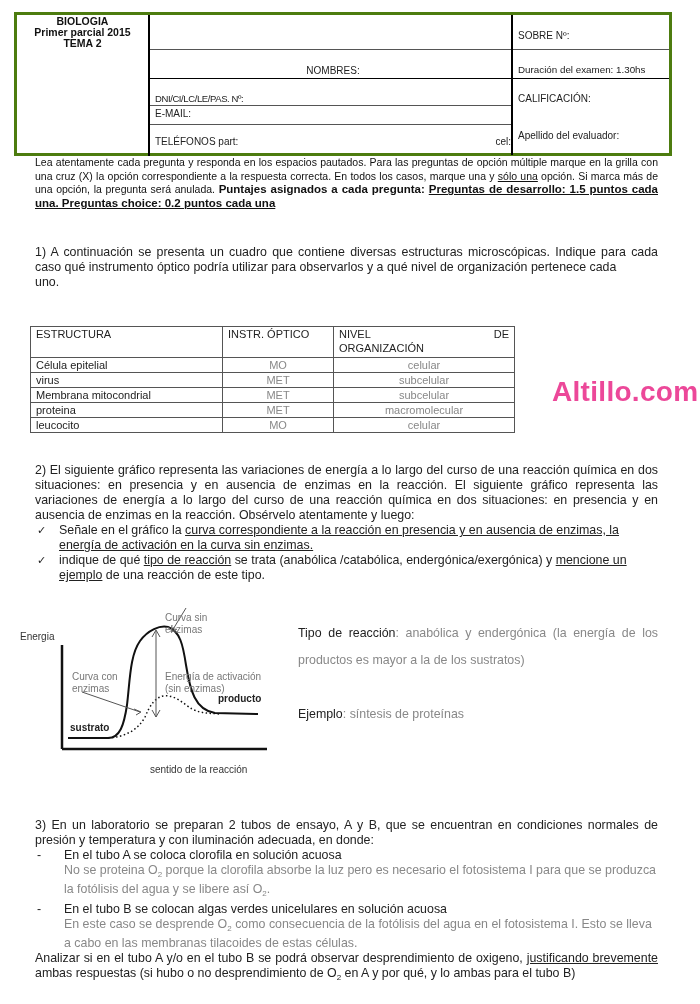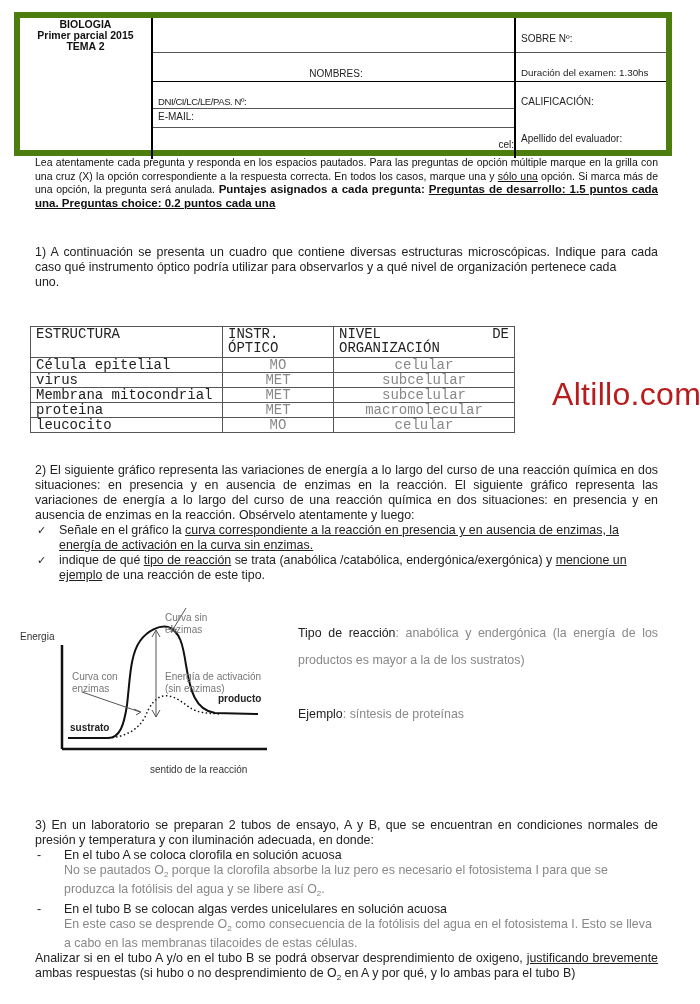--- a/index.html
+++ b/index.html
@@ -1,21 +1,21 @@
 <!DOCTYPE html>
 <html><head>
   <meta charset="utf-8">
   <style>
     html, body { margin: 0; padding: 0; background: #ffffff; }
     body { width: 700px; height: 1004px; position: relative; overflow: hidden;
            font-family: "Liberation Sans", sans-serif; color: #111; }
 
     
     #hdr { position: absolute; left: 14px; top: 12px; width: 658px; height: 144px;
-           border: 6px solid #4d7c0f; box-sizing: border-box; }
+           border: 3px solid #4d7c0f; box-sizing: border-box; }
     #hdr .col1 { position: absolute; left: 0; top: 0; width: 131px; height: 140px;
                  border-right: 2px solid #000; text-align: center;
                  font-size: 10.5px; font-weight: bold; line-height: 11px; padding-top: 1px; }
     #hdr .col2 { position: absolute; left: 133px; top: 0; width: 361px; height: 140px;
                  border-right: 2px solid #000; }
     #hdr .col3 { position: absolute; left: 496px; top: 0; right: 0; height: 140px; }
     .hrow { position: absolute; left: 0; right: 0; font-size: 10px; color: #222; padding-left: 5px; }
     .hline { position: absolute; left: 0; right: 0; height: 0; border-top: 1px solid #555; }
     .hline.bold { border-top: 1px solid #000; }
 
@@ -26,30 +26,30 @@
     #instr .b { font-weight: bold; font-size: 11.5px; }
     #instr u { text-decoration: underline; }
 
     
     .para { position: absolute; left: 35px; width: 623px; font-size: 12.4px; line-height: 15px;
             text-align: justify; color: #222; }
     .answer { color: #888; }
 
     
     #t1 { position: absolute; left: 30px; top: 326px; border-collapse: collapse;
-          font-size: 14px; color: #222; font-family: Liberation Mono, monospace; }
+          font-size: 11px; color: #222; }
     #t1 td { border: 1px solid #555; padding: 0 5px; height: 14px; line-height: 14px; }
     #t1 td.c { text-align: center; color: #888; }
     #t1 tr.head td { vertical-align: top; height: 30px; }
     #t1 .col-a { width: 181px; }
     #t1 .col-b { width: 100px; }
     #t1 .col-c { width: 170px; }
 
-    #watermark { position: absolute; left: 552px; top: 376px; font-size: 32px; color: #b91c1c;
-                 font-weight: 400; letter-spacing: 0.3px; }
+    #watermark { position: absolute; left: 552px; top: 376px; font-size: 28px; color: #ec4899;
+                 font-weight: 700; letter-spacing: 0.3px; }
 
     ul.checks { list-style: none; margin: 0; padding: 0; }
     ul.checks li { position: relative; padding-left: 24px; }
     ul.checks li .chk { position: absolute; left: 2px; top: 0; font-size: 11px; }
 
     ul.dash { list-style: none; margin: 0; padding: 0; }
     ul.dash li { position: relative; padding-left: 29px; }
     ul.dash li .dsh { position: absolute; left: 2px; top: 0; }
 
     #diagram { position: absolute; left: 20px; top: 605px; }
@@ -68,20 +68,21 @@
     <div>TEMA 2</div>
   </div>
   <div class="col2">
     <div class="hline" style="top:34px;"></div>
     <div class="hrow" style="top:50px;text-align:center;">NOMBRES:</div>
     <div class="hline bold" style="top:63px;"></div>
     <div class="hrow" style="top:78px; font-size:9.5px; letter-spacing:-0.4px;">DNI/CI/LC/LE/PAS. Nº:</div>
     <div class="hline" style="top:90px;"></div>
     <div class="hrow" style="top:93px;">E-MAIL:</div>
     <div class="hline" style="top:109px;"></div>
+    <div class="hrow" style="top:121px;">TELÉFONOS part:</div>
     <div class="hrow" style="top:121px; left:232px; padding-left:0;text-align:right;">cel:</div>
   </div>
   <div class="col3">
     <div class="hrow" style="top:15px;">SOBRE Nº:</div>
     <div class="hline" style="top:34px;"></div>
     <div class="hrow" style="top:49px; font-size:9.8px;">Duración del examen: 1.30hs</div>
     <div class="hline bold" style="top:63px;"></div>
     <div class="hrow" style="top:78px;">CALIFICACIÓN:</div>
     <div class="hrow" style="top:115px;">Apellido del evaluador:</div>
   </div>
@@ -188,21 +189,21 @@
   <div style="height:27px;"></div>
   <div><span>Ejemplo</span><span class="answer">: síntesis de proteínas</span></div>
 </div>
 
 <div class="para" style="top:818px;">
   <div>3) En un laboratorio se preparan 2 tubos de ensayo, A y B, que se encuentran en condiciones normales de presión y temperatura y con iluminación adecuada, en donde:</div>
   <ul class="dash" style="text-align:left;">
     <li>
       <span class="dsh">-</span>
       <div>En el tubo A se coloca clorofila en solución acuosa</div>
-      <div class="answer"><span>No se pautados O</span><sub style="font-size:8px;">2</sub><span> porque la clorofila absorbe la luz pero es necesario el fotosistema I para que se produzca la fotólisis del agua y se libere así O</span><sub style="font-size:8px;">2</sub><span>.</span></div>
+      <div class="answer"><span>No se proteina O</span><sub style="font-size:8px;">2</sub><span> porque la clorofila absorbe la luz pero es necesario el fotosistema I para que se produzca la fotólisis del agua y se libere así O</span><sub style="font-size:8px;">2</sub><span>.</span></div>
     </li>
     <li>
       <span class="dsh">-</span>
       <div>En el tubo B se colocan algas verdes unicelulares en solución acuosa</div>
       <div class="answer"><span>En este caso se desprende O</span><sub style="font-size:8px;">2</sub><span> como consecuencia de la fotólisis del agua en el fotosistema I. Esto se lleva a cabo en las membranas tilacoides de estas células.</span></div>
     </li>
   </ul>
   <div><span>Analizar si en el tubo A y/o en el tubo B se podrá observar desprendimiento de oxigeno, </span><u>justificando brevemente</u><span> ambas respuestas (si hubo o no desprendimiento de O</span><sub style="font-size:8px;">2</sub><span> en A y por qué, y lo ambas para el tubo B)</span></div>
 </div>
 

